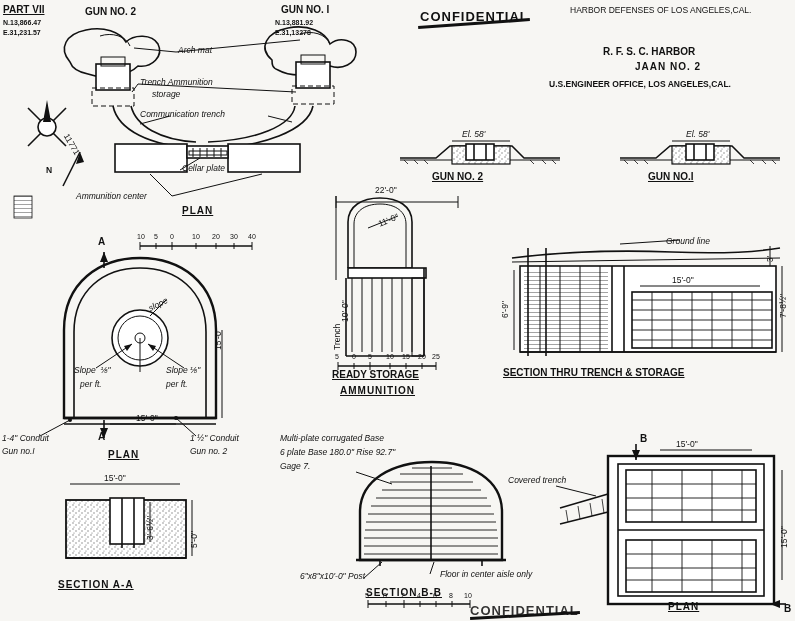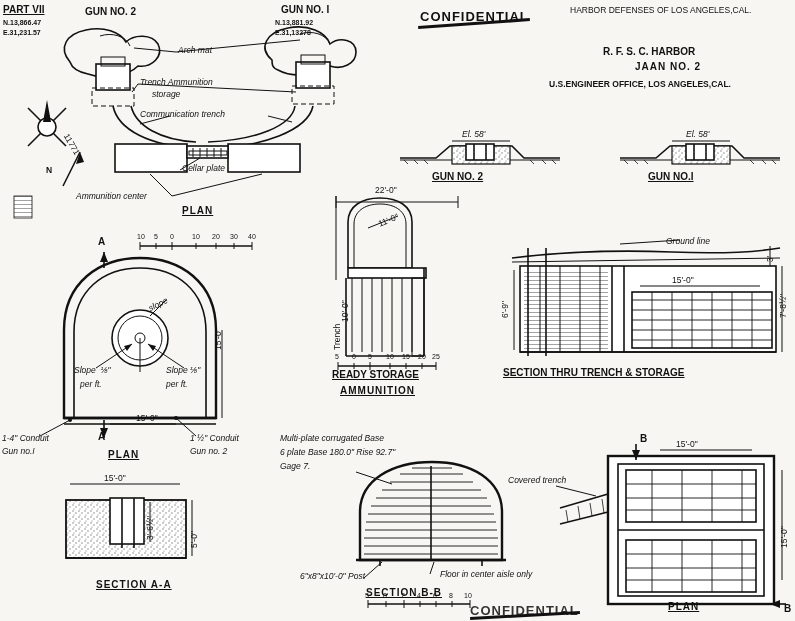--- a/index.html
+++ b/index.html
@@ -408,21 +408,21 @@
 <div class="t ital sm" style="left:666px;top:237px;">Ground line</div>
 <div class="t sm" style="left:672px;top:276px;">15'-0"</div>
 <div class="t sm" style="left:501px;top:318px;transform:rotate(-90deg);transform-origin:left top;">6'-9"</div>
 <div class="t sm" style="left:779px;top:318px;transform:rotate(-90deg);transform-origin:left top;">7'-8½"</div>
 <div class="t sm" style="left:766px;top:262px;transform:rotate(-90deg);transform-origin:left top;">3'</div>
 <div class="t bold md ul" style="left:503px;top:368px;">SECTION THRU TRENCH &amp; STORAGE</div>
 
 <div class="t sm" style="left:104px;top:474px;">15'-0"</div>
 <div class="t sm" style="left:146px;top:540px;transform:rotate(-90deg);transform-origin:left top;">3'-6½"</div>
 <div class="t sm" style="left:190px;top:548px;transform:rotate(-90deg);transform-origin:left top;">5'-0"</div>
-<div class="t bold md ul" style="left:58px;top:580px;letter-spacing:1px;margin-left:38px;">SECTION A-A</div>
+<div class="t bold md ul" style="left:58px;top:580px;letter-spacing:1px;">SECTION A-A</div>
 
 <div class="t ital sm" style="left:280px;top:434px;">Multi-plate corrugated Base</div>
 <div class="t ital sm" style="left:280px;top:448px;">6 plate Base 180.0" Rise 92.7"</div>
 <div class="t ital sm" style="left:280px;top:462px;">Gage 7.</div>
 <div class="t ital sm" style="left:300px;top:572px;">6"x8"x10'-0" Post</div>
 <div class="t ital sm" style="left:440px;top:570px;">Floor in center aisle only</div>
 <div class="t tiny" style="left:365px;top:592px;">5</div>
 <div class="t tiny" style="left:383px;top:592px;">0</div>
 <div class="t tiny" style="left:401px;top:592px;">2</div>
 <div class="t tiny" style="left:417px;top:592px;">4</div>

